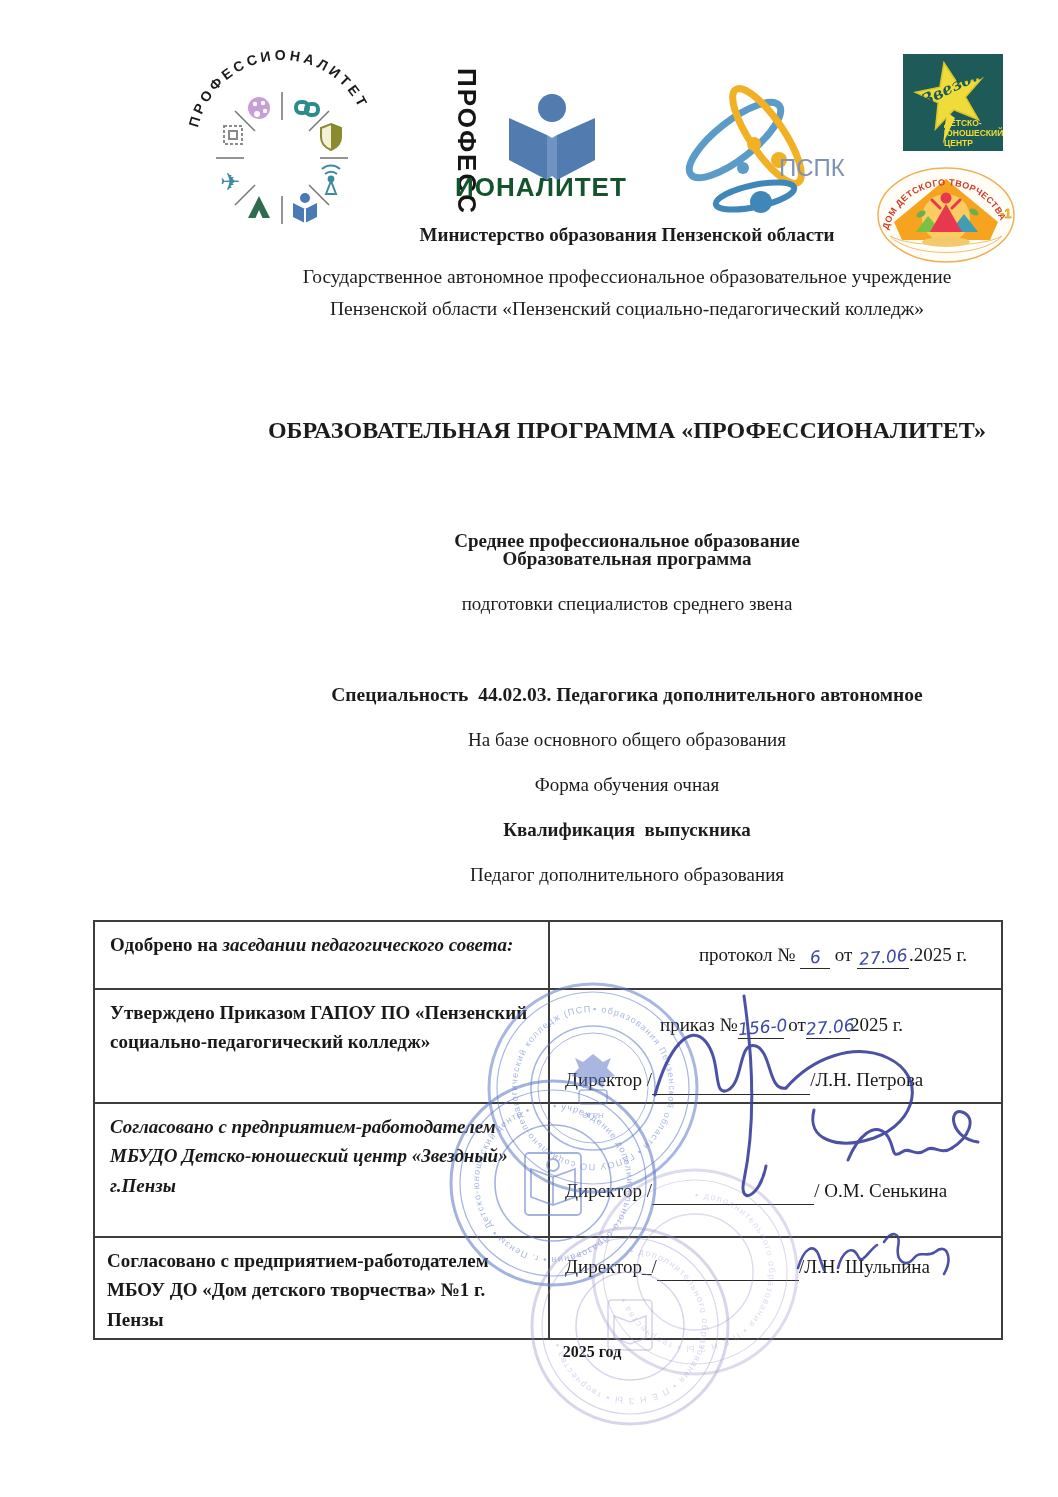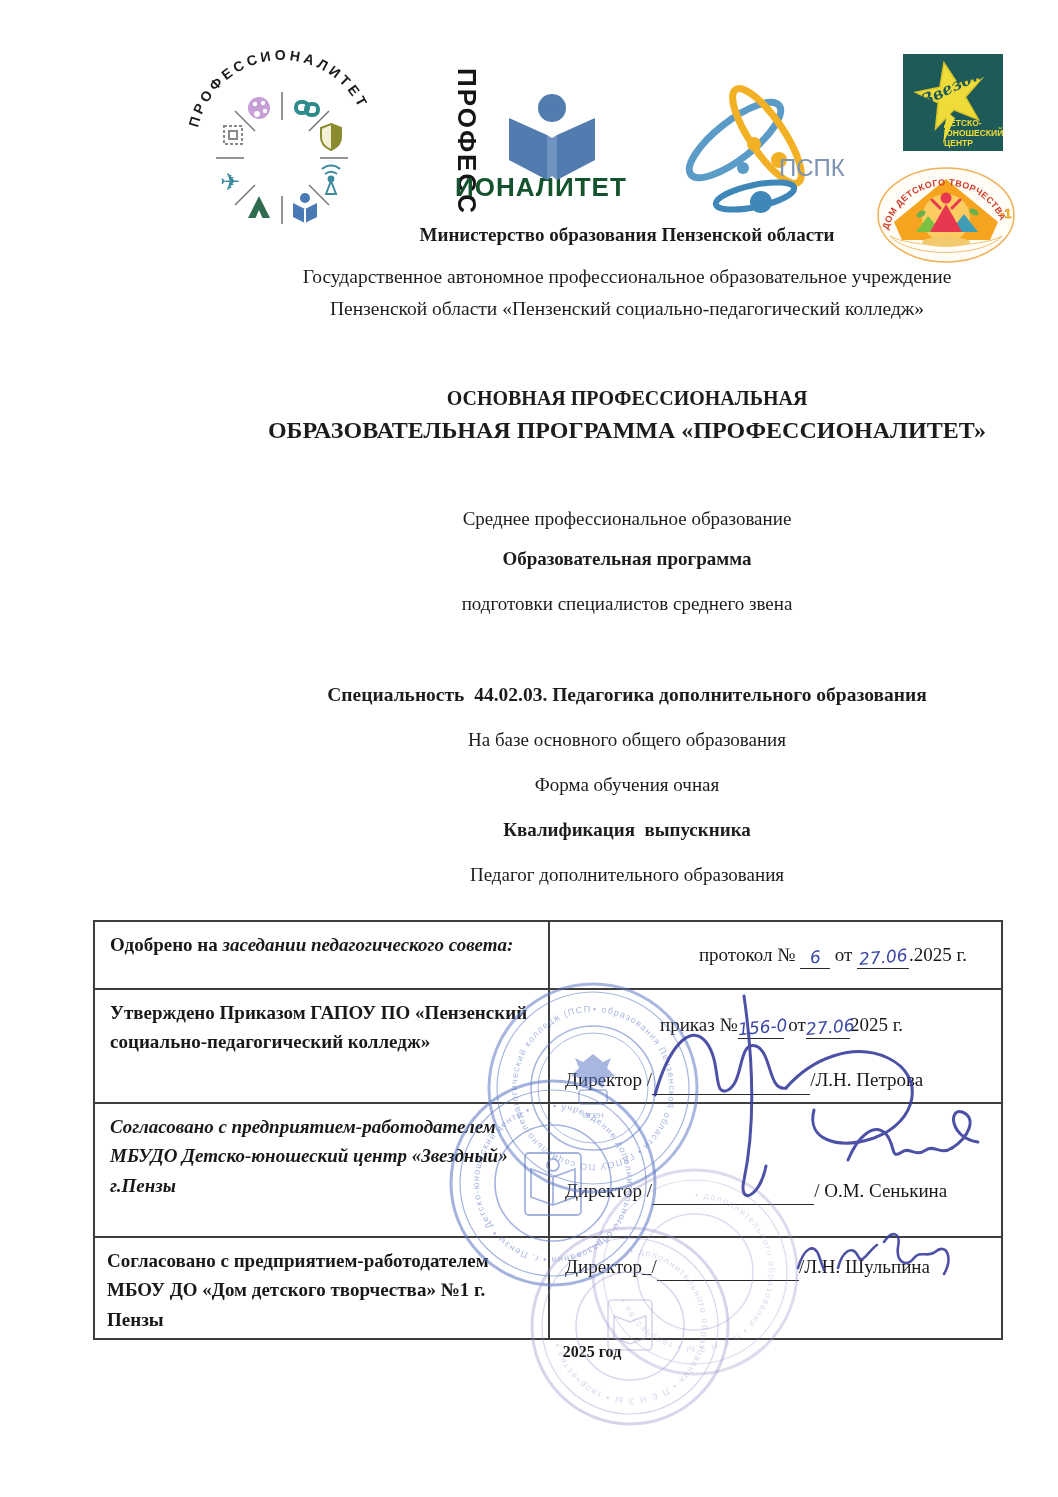--- a/index.html
+++ b/index.html
@@ -176,27 +176,26 @@
     <text font-family="Liberation Sans, sans-serif" font-weight="bold" font-size="9" fill="#d23b28" letter-spacing="0.5">
       <textPath href="#ddtArc">ДОМ ДЕТСКОГО ТВОРЧЕСТВА</textPath>
     </text>
     <text x="124" y="52" font-family="Liberation Sans, sans-serif" font-weight="bold" font-size="13" fill="#f5c518" stroke="#e07a2a" stroke-width="0.4">-1</text>
   </svg>
 
   <div class="doc-line b" style="top:224px;">Министерство образования Пензенской области</div>
   <div class="doc-line" style="top:266px; font-size:19.5px;">Государственное автономное профессиональное образовательное учреждение</div>
   <div class="doc-line" style="top:298px; font-size:19.5px;">Пензенской области «Пензенский социально-педагогический колледж»</div>
 
-  <div class="doc-line b" style="top:387px; font-size:20px;">ОСНОВНАЯ ПРОФЕССИОНАЛЬНАЯ</div>
   <div class="doc-line b" style="top:417px; font-size:24px;">ОБРАЗОВАТЕЛЬНАЯ ПРОГРАММА «ПРОФЕССИОНАЛИТЕТ»</div>
 
-  <div class="doc-line" style="top:508px;">Среднее профессиональное образование</div>
+  <div class="doc-line" style="top:530px;font-weight:bold;">Среднее профессиональное образование</div>
   <div class="doc-line b" style="top:548px;">Образовательная программа</div>
   <div class="doc-line" style="top:593px;">подготовки специалистов среднего звена</div>
-  <div class="doc-line b" style="top:684px; font-size:19.5px;">Специальность  44.02.03. Педагогика дополнительного образования</div>
+  <div class="doc-line b" style="top:684px; font-size:19.5px;">Специальность  44.02.03. Педагогика дополнительного автономное</div>
   <div class="doc-line" style="top:729px;">На базе основного общего образования</div>
   <div class="doc-line" style="top:774px;">Форма обучения очная</div>
   <div class="doc-line b" style="top:819px;">Квалификация  выпускника</div>
   <div class="doc-line" style="top:864px;">Педагог дополнительного образования</div>
 
   <table class="apr-table">
     <tbody>
         <tr>
       <td class="lcell" style="height:68px;">
         <span>Одобрено на </span><i>заседании педагогического совета:</i>

